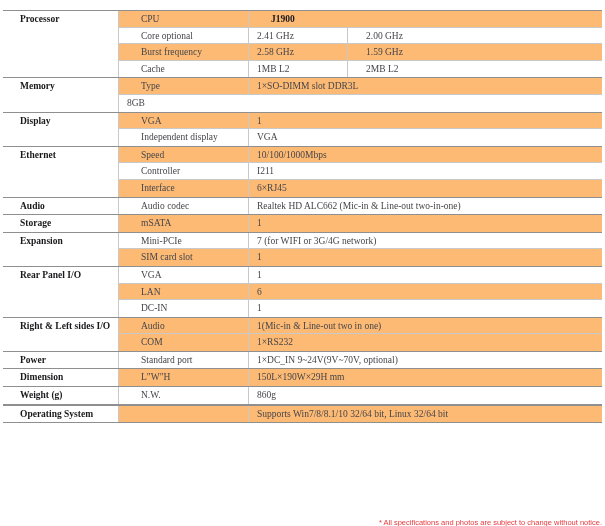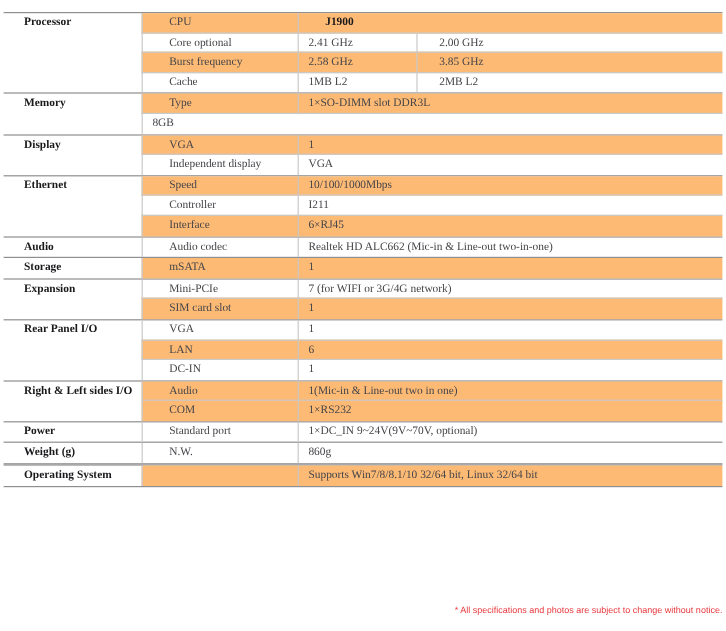--- a/index.html
+++ b/index.html
@@ -22,21 +22,21 @@
   .row .right.inner-sep{margin-top:-1px;}
   .attr-cell{width:130px;flex:0 0 130px;padding-left:22px;box-sizing:border-box;
              border-right:1px solid #c9c9c9;overflow:hidden;}
   .val-cell{flex:1;padding-left:8px;box-sizing:border-box;overflow:hidden;}
   .val1{width:99px;flex:0 0 99px;padding-left:8px;box-sizing:border-box;
         border-right:1px solid #c9c9c9;overflow:hidden;}
   .val2{flex:1;padding-left:18px;box-sizing:border-box;overflow:hidden;}
   .hdr .val1{padding-left:22px;font-weight:bold;color:#19191c;}
   .hdr .val2{padding-left:22px;font-weight:bold;color:#19191c;}
   #footnote{
-    position:absolute;right:3px;top:504px;
+    position:absolute;right:3px;top:518px;
     font-size:7.5px;color:#e8383d;
   }
 </style>
 </head>
 <body>
 
 <div id="spec-table">
     <div class="group">
       <div class="row">
         <div class="cat-cell">Processor</div>
@@ -51,21 +51,21 @@
           <div class="attr-cell">Core optional</div>
           <div class="val1">2.41 GHz</div>
           <div class="val2">2.00 GHz</div>
         </div>
       </div>
       <div class="row">
         <div class="cat-cell"></div>
         <div class="right striped inner-sep">
           <div class="attr-cell">Burst frequency</div>
           <div class="val1">2.58 GHz</div>
-          <div class="val2">3.85 GHz</div>
+          <div class="val2">1.59 GHz</div>
         </div>
       </div>
       <div class="row">
         <div class="cat-cell"></div>
         <div class="right inner-sep">
           <div class="attr-cell">Cache</div>
           <div class="val1">1MB L2</div>
           <div class="val2">2MB L2</div>
         </div>
       </div>
@@ -196,20 +196,29 @@
           <div class="val-cell">1×RS232</div>
         </div>
       </div>
     </div>
     <div class="group">
       <div class="row">
         <div class="cat-cell">Power</div>
         <div class="right">
           <div class="attr-cell">Standard port</div>
           <div class="val-cell">1×DC_IN 9~24V(9V~70V, optional)</div>
+        </div>
+      </div>
+    </div>
+    <div class="group">
+      <div class="row">
+        <div class="cat-cell">Dimension</div>
+        <div class="right striped">
+          <div class="attr-cell">L"W"H</div>
+          <div class="val-cell">150L×190W×29H mm</div>
         </div>
       </div>
     </div>
     <div class="group">
       <div class="row">
         <div class="cat-cell">Weight (g)</div>
         <div class="right">
           <div class="attr-cell">N.W.</div>
           <div class="val-cell">860g</div>
         </div>

